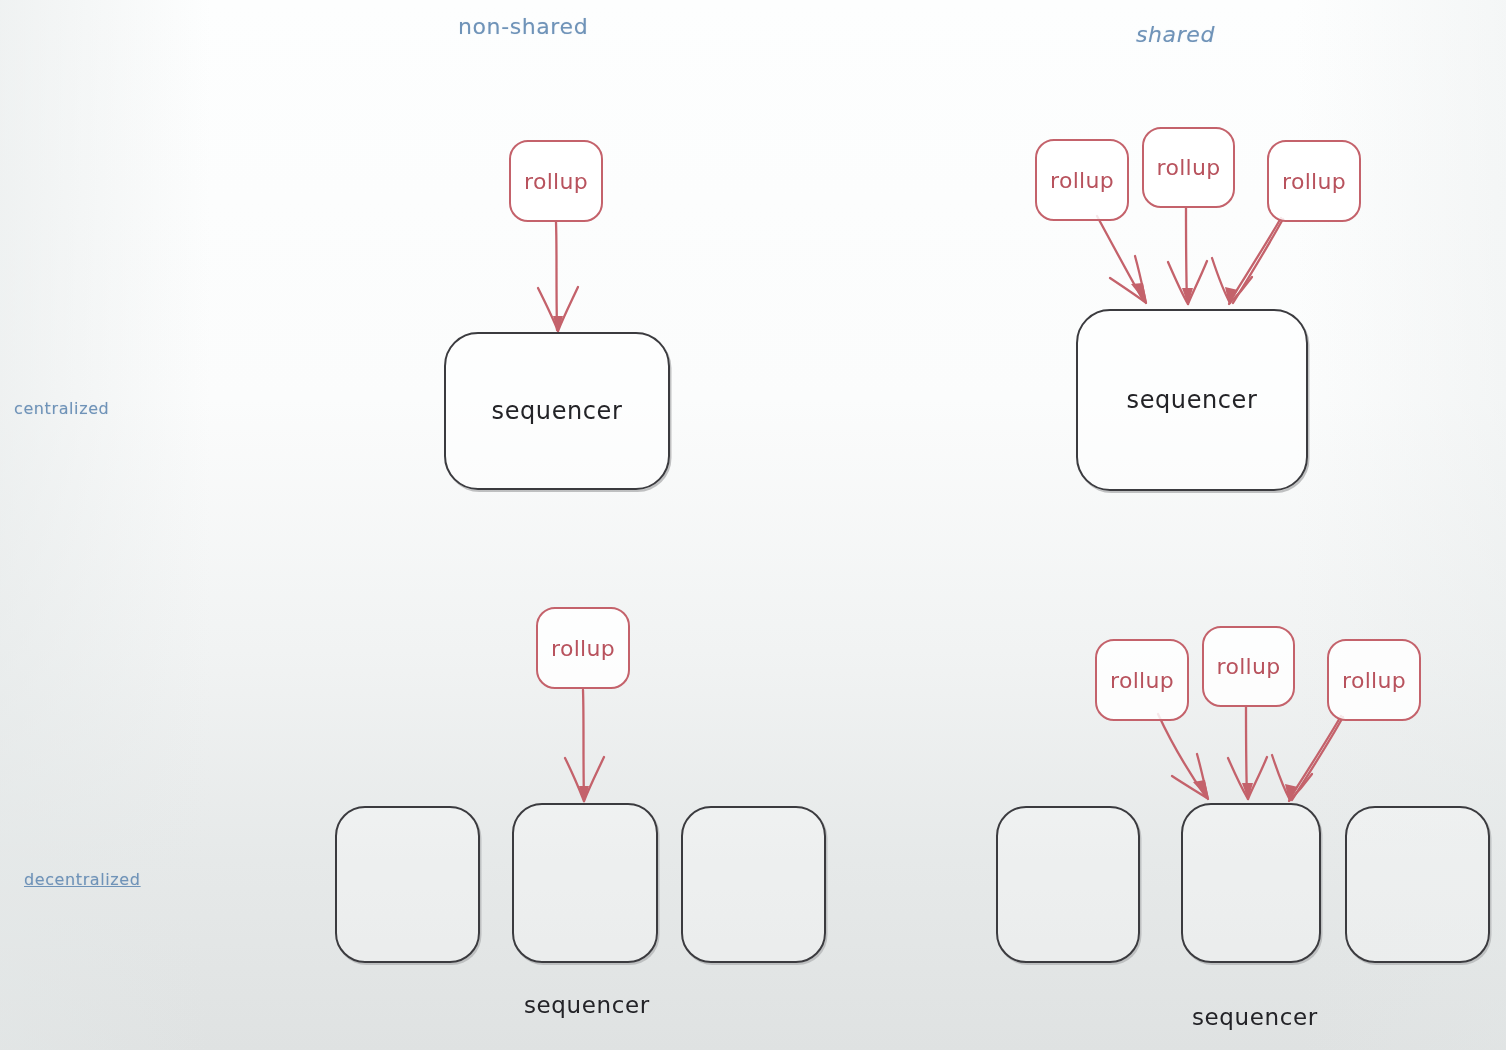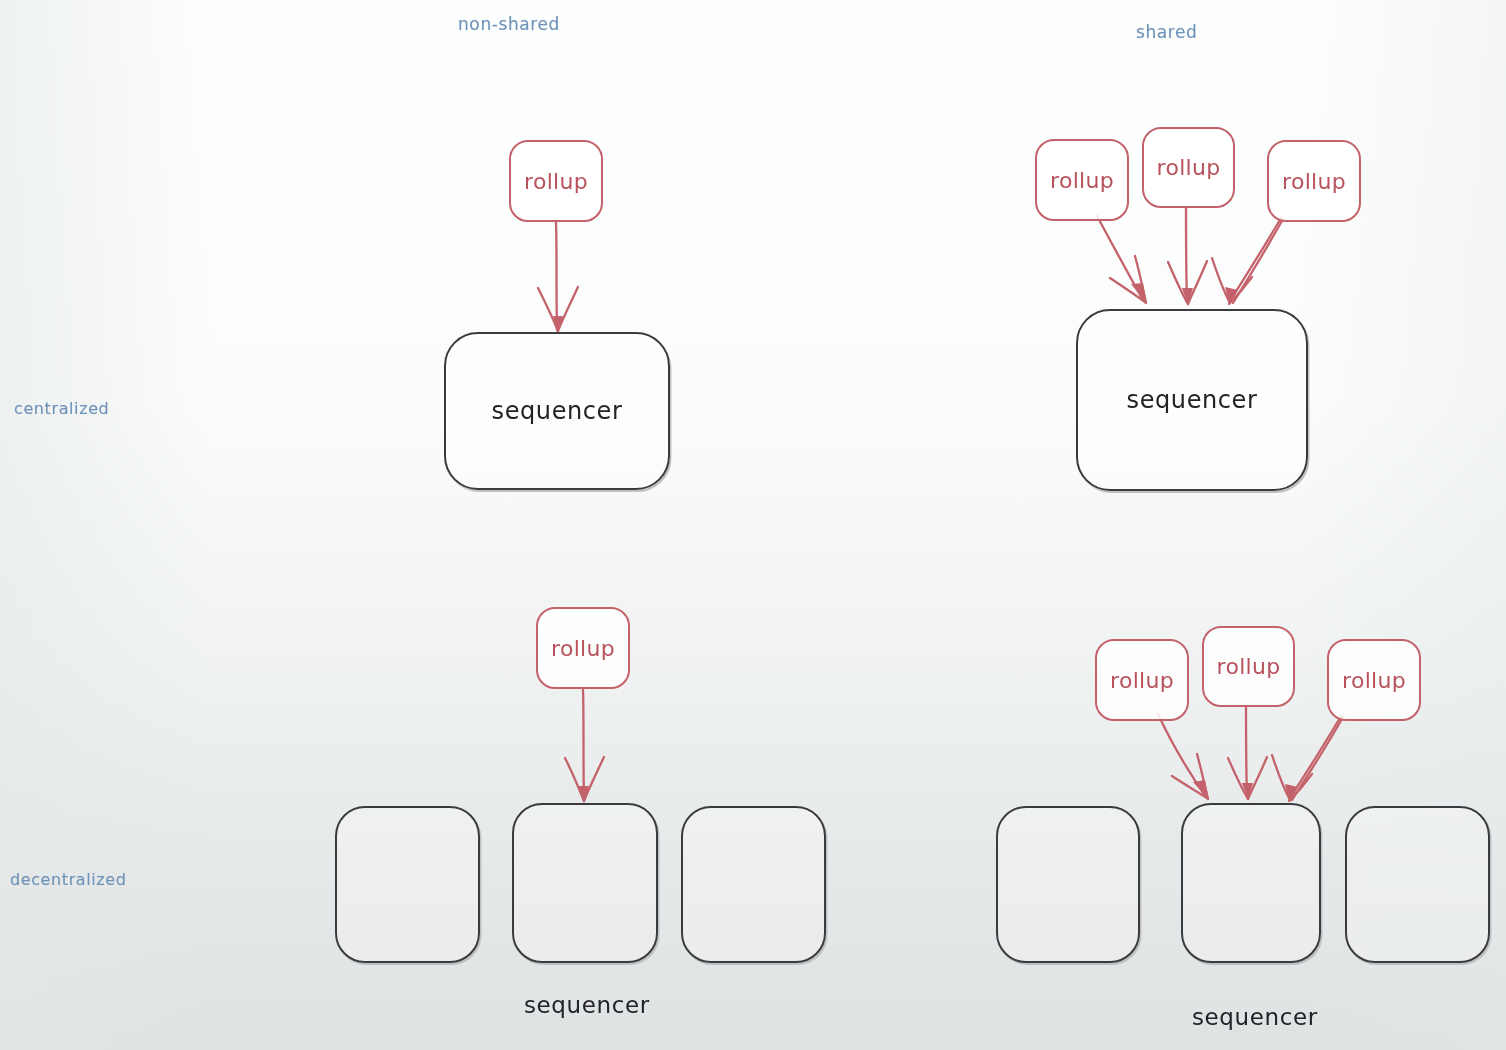--- a/index.html
+++ b/index.html
@@ -44,21 +44,21 @@
   
   .axis-label {
     position: absolute;
     color: #6f93b8;
     font-family: "DejaVu Sans", sans-serif;
     font-size: 25px;
     letter-spacing: 0.6px;
     white-space: nowrap;
     text-shadow: 0 0 1px rgba(111,147,184,0.35);
   }
-  .col-label { font-size: 17px; }
+  .col-label { font-size: 22px; }
   .row-label { font-size: 16px; }
 
   
   .rollup {
     position: absolute;
     border: 2.2px solid #c4626b;
     border-radius: 19px;
     background: rgba(255,255,255,0.85);
     display: flex;
     align-items: center;
@@ -168,24 +168,24 @@
     <g stroke="#c4626b" stroke-width="2.3" fill="none" stroke-linecap="round">
       <path d="M1341,716 C1326,742 1308,770 1290,798"></path>
       <path d="M1343,717 C1328,744 1310,772 1292,800"></path>
       <path d="M1272,755 C1278,773 1284,789 1290,800"></path>
       <path d="M1312,774 C1304,785 1296,794 1289,801"></path>
       <path d="M1285,784 L1289,802 L1298,787 Z" fill="#c4626b" stroke="none"></path>
     </g>
   </svg>
 
   <div class="axis-label col-label" style="left:458px; top:14px;">non-shared</div>
-  <div class="axis-label col-label" style="left:1136px; top:22px;">shared</div>
+  <div class="axis-label col-label" style="left:1136px; top:22px;font-style:italic;">shared</div>
 
   <div class="axis-label row-label" style="left:14px; top:399px;">centralized</div>
-  <div class="axis-label row-label" style="left:10px; top:870px;">decentralized</div>
+  <div class="axis-label row-label" style="left:24px; top:870px;text-decoration:underline;">decentralized</div>
 
   <div class="rollup" style="left:509px; top:140px; width:94px; height:82px;">
     <span class="rollup-text">rollup</span>
   </div>
 
   <div class="sequencer" style="left:444px; top:332px; width:226px; height:158px;">
     <span class="seq-text">sequencer</span>
   </div>
 
   <div class="rollup" style="left:1035px; top:139px; width:94px; height:82px;">

